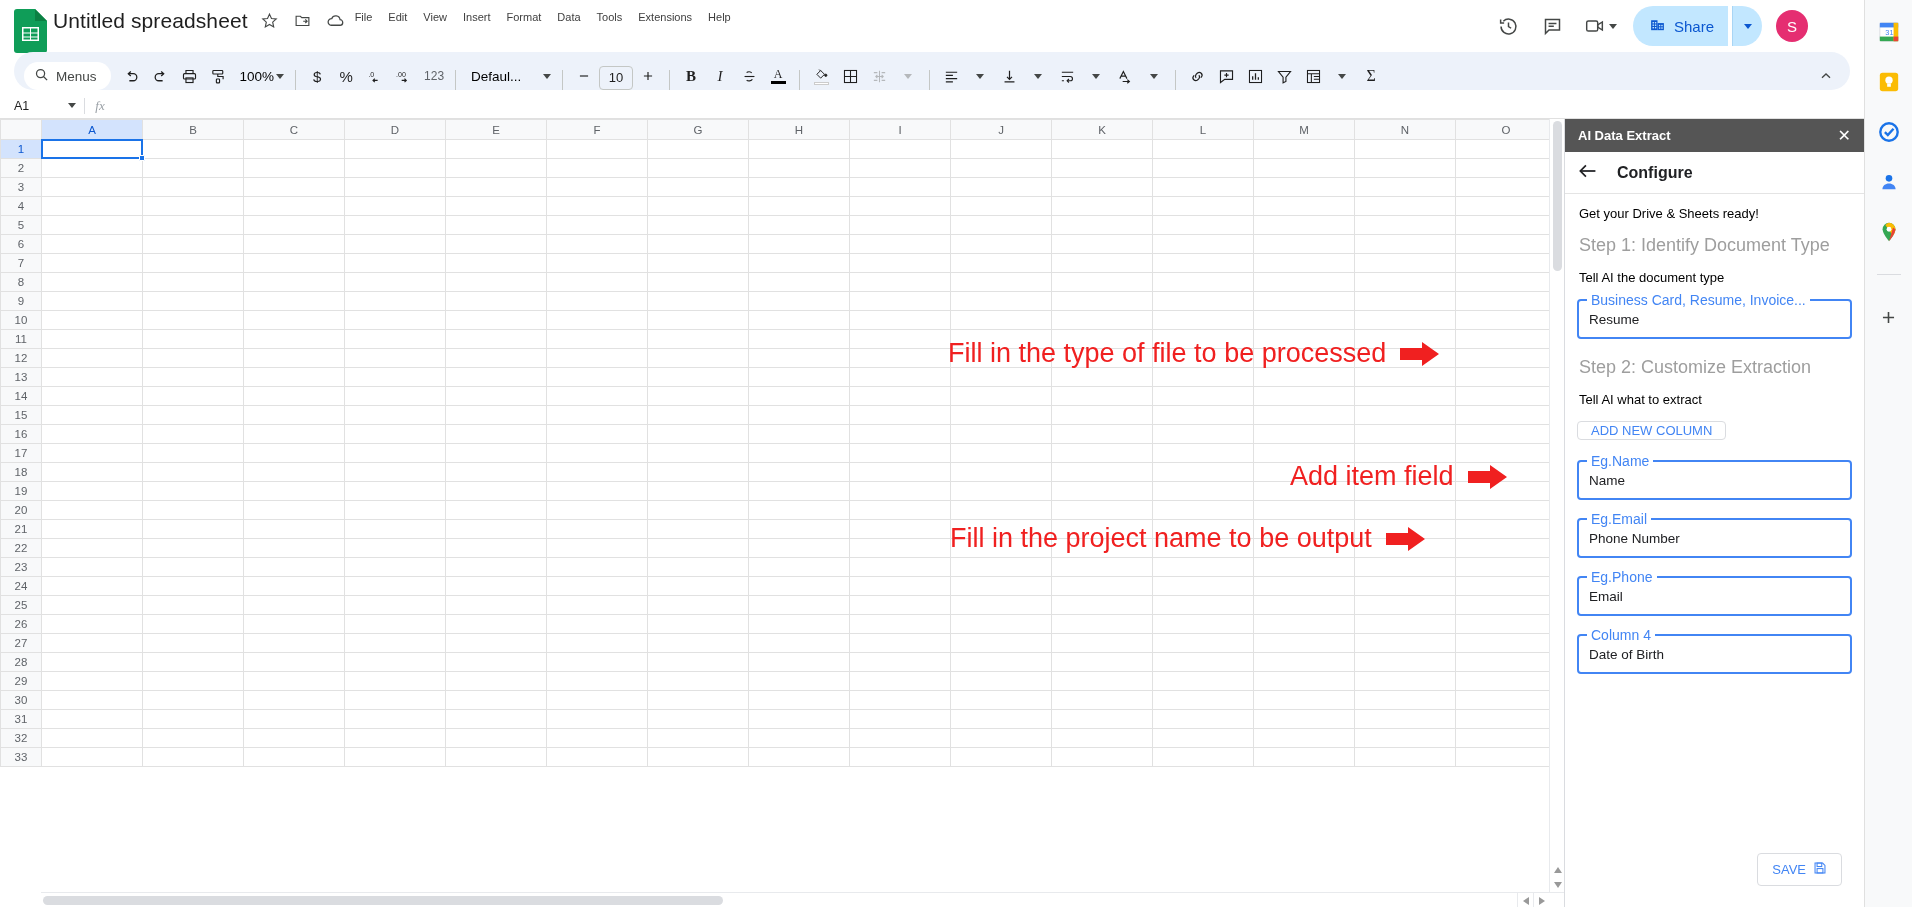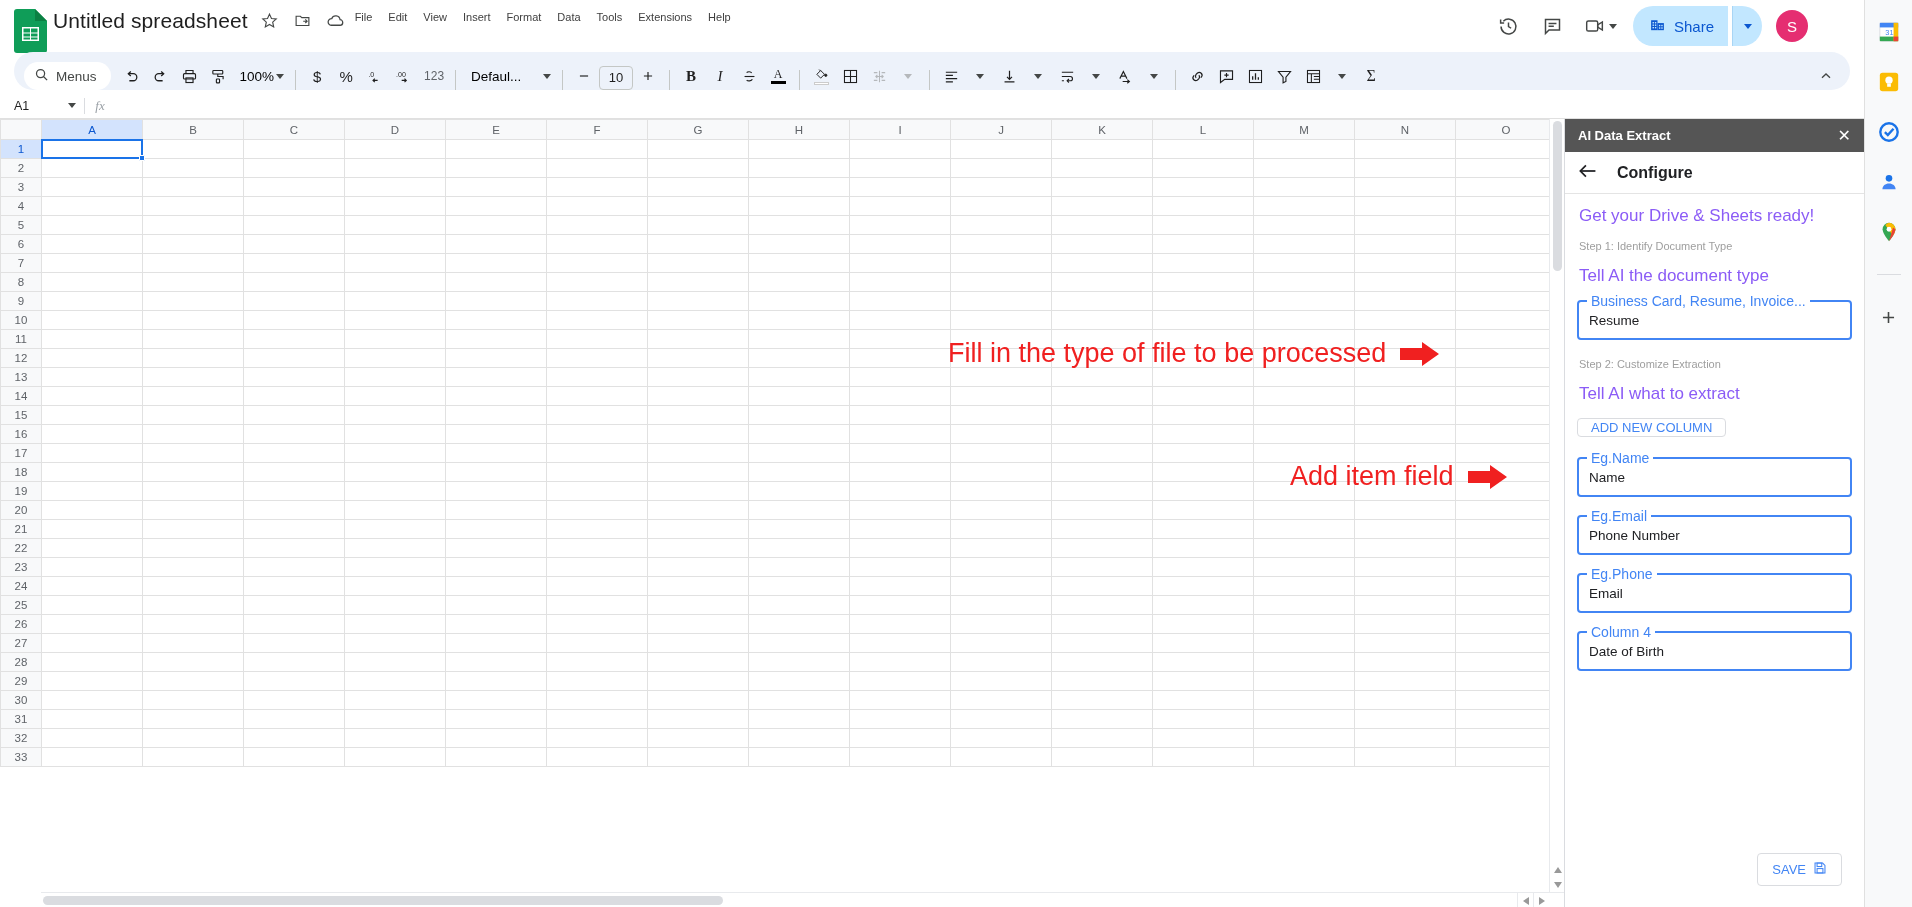--- a/index.html
+++ b/index.html
@@ -91,22 +91,22 @@
 
   
   .addon-panel { width:300px; flex:0 0 300px; display:flex; flex-direction:column; background:#fff; border-left:1px solid #dadce0; }
   .addon-header { height:33px; background:#555; color:#fff; display:flex; align-items:center; justify-content:space-between; padding:0 9px 0 13px; }
   .addon-title { font-size:13px; font-weight:bold; }
   .addon-close { font-size:16px; cursor:pointer; line-height:1; padding:2px 4px; }
   .addon-subhead { height:42px; display:flex; align-items:center; gap:20px; padding:0 13px; border-bottom:1px solid #e4e4e4; }
   .back-arrow { font-size:18px; color:#1f1f1f; cursor:pointer; line-height:1; }
   .configure-title { font-size:16px; font-weight:bold; color:#202124; }
   .addon-body { flex:1 1 auto; overflow:hidden; padding:12px 12px 0 12px; position:relative; }
-  .p-line { font-size:17px; color:#8b5cf6; margin:0 0 14px 2px; }
-  .p-step { font-size:11px; color:#9e9e9e; margin:0 0 14px 2px; }
+  .p-line { font-size:13px; color:#000000; margin:0 0 14px 2px; }
+  .p-step { font-size:18px; color:#9e9e9e; margin:0 0 14px 2px; }
   .field {
     position:relative; border:2px solid #4285f4; border-radius:4px; height:40px;
     margin:0 0 18px 0; display:flex; align-items:center; padding:0 10px; cursor:text; background:#fff;
   }
   .field .flabel {
     position:absolute; top:-9px; left:8px; background:#fff; padding:0 4px;
     font-size:14px; color:#4285f4; white-space:nowrap; max-width:240px; overflow:hidden; text-overflow:ellipsis;
   }
   .field .fval { font-size:13.5px; color:#202124; }
   .addnew-btn {
@@ -1089,20 +1089,28 @@
 
         <div class="anno" style="left:1290px; top:342px;">
           <span>Add item field</span>
           <span>
             <svg width="40" height="26" viewBox="0 0 40 26">
               <path d="M0 7h22V1l17 12-17 12v-6H0z" fill="#f02020"></path>
             </svg>
           </span>
         </div>
 
+        <div class="anno" style="left:950px; top:404px;">
+          <span>Fill in the project name to be output</span>
+          <span>
+            <svg width="40" height="26" viewBox="0 0 40 26">
+              <path d="M0 7h22V1l17 12-17 12v-6H0z" fill="#f02020"></path>
+            </svg>
+          </span>
+        </div>
 
         <div class="v-scroll">
           <div class="v-thumb"></div>
           <div class="v-arrow" style="bottom:15px;">
             <svg width="8" height="6" viewBox="0 0 8 6">
                 <path d="M4 0l4 6H0z" fill="#999"></path>
               </svg>
           </div>
           <div class="v-arrow" style="bottom:0;">
             <svg width="8" height="6" viewBox="0 0 8 6">

